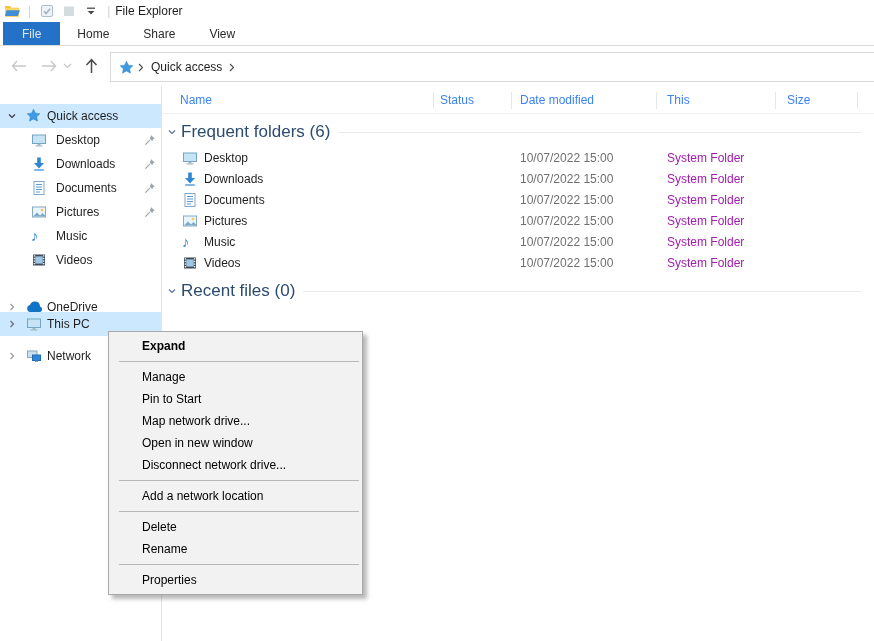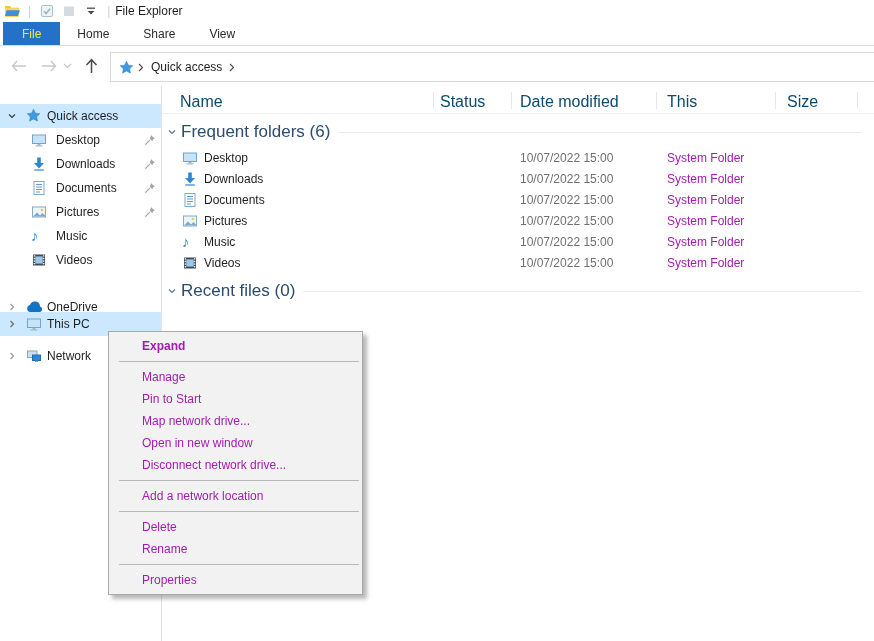--- a/index.html
+++ b/index.html
@@ -13,21 +13,21 @@
 
   
   .titlebar{position:absolute;top:0;left:0;right:0;height:22px;display:flex;align-items:center;background:#fff;}
   .titlebar .sep{color:#d0d0d0;margin:0 5px;font-size:12px;}
   .qat-btn{display:flex;align-items:center;justify-content:center;width:18px;height:18px;margin:0 2px;}
   .app-title{font-size:12px;color:#1e1e1e;}
 
   
   .tabrow{position:absolute;top:22px;left:0;right:0;height:23px;display:flex;align-items:stretch;border-bottom:1px solid #dcdcdc;background:#fff;}
   .tab{display:flex;align-items:center;justify-content:center;padding:0 17px;font-size:12px;color:#2b2b2b;cursor:default;}
-  .tab.active{background:#2472c8;color:#fde047;margin-left:3px;padding:0 19px;}
+  .tab.active{background:#2472c8;color:#e5e5e5;margin-left:3px;padding:0 19px;}
 
   
   .navbar{position:absolute;top:46px;left:0;right:0;height:40px;background:#fff;border-bottom:1px solid #ececec;}
   .navbtn{position:absolute;top:9px;width:22px;height:22px;display:flex;align-items:center;justify-content:center;}
   .addressbox{position:absolute;left:110px;right:-1px;top:6px;height:28px;border:1px solid #d9d9d9;background:#fff;display:flex;align-items:center;}
   .crumb-star{margin-left:8px;}
   .crumb-chev{margin:0 4px;}
   .crumb-text{margin:0 3px;color:#1e1e1e;}
 
   
@@ -38,40 +38,40 @@
   .side-row .ic0{position:absolute;left:26px;top:4px;}
   .side-row .lb0{position:absolute;left:47px;top:5px;white-space:nowrap;}
   .side-row .ic1{position:absolute;left:31px;top:4px;}
   .side-row .lb1{position:absolute;left:56px;top:5px;white-space:nowrap;}
   .side-row .pin{position:absolute;left:144px;top:6px;}
   .music-glyph{color:#2e86d6;font-size:15px;line-height:16px;}
 
   
   .main{position:absolute;top:86px;left:162px;width:712px;bottom:0;background:#fff;}
   .colheaders{position:absolute;top:2px;left:0;width:712px;height:25px;border-bottom:1px solid #f0f0f0;}
-  .colheaders .col{position:absolute;top:5px;color:#0c4a6e;font-size:16px;white-space:nowrap;text-align:center;}
+  .colheaders .col{position:absolute;top:5px;color:#3b82f6;font-size:12px;white-space:nowrap;text-align:center;}
   .col-divider{position:absolute;top:4px;width:1px;height:17px;background:#e4e7eb;}
   .group-header{position:absolute;left:0;height:20px;display:flex;align-items:center;color:#2b4b70;}
   .group-header .gchev{margin-left:5px;}
   .group-header .glabel{margin-left:4px;font-size:17px;white-space:nowrap;}
   .group-header .grule{height:1px;background:#e7eaee;flex:1;margin-left:8px;}
   .frow{position:absolute;left:0;width:712px;height:21px;}
   .frow .ficon{position:absolute;left:20px;top:2px;}
   .frow .fname{position:absolute;left:42px;top:3px;color:#1e1e1e;white-space:nowrap;}
   .frow .fdate{position:absolute;left:358px;top:3px;color:#6f6f6f;white-space:nowrap;}
   .frow .ftype{position:absolute;left:505px;top:3px;color:#a21caf;white-space:nowrap;}
 
   
   .ctxmenu{
     position:absolute;left:108px;top:331px;width:253px;z-index:10;
     background:#f2f2f2;border:1px solid #a9a9a9;
     box-shadow:4px 4px 4px rgba(0,0,0,0.28);
     padding:3px 0;
   }
-  .ctxmenu .mi{height:22px;display:flex;align-items:center;padding-left:33px;font-size:12px;color:#a21caf;white-space:nowrap;}
+  .ctxmenu .mi{height:22px;display:flex;align-items:center;padding-left:33px;font-size:12px;color:#000000;white-space:nowrap;}
   .ctxmenu .mi.bold{font-weight:bold;}
   .ctxmenu .msep{height:1px;background:#b8b8b8;margin:4px 3px 4px 10px;}
 </style>
 </head>
 <body>
 
 <div class="titlebar">
   <span class="qat-btn" style="margin-left:3px">
     <svg width="16" height="16" viewBox="0 0 16 16">
       <path d="M1 3h5l1.3 1.8H15v9H1z" fill="#f9c23c"></path>

